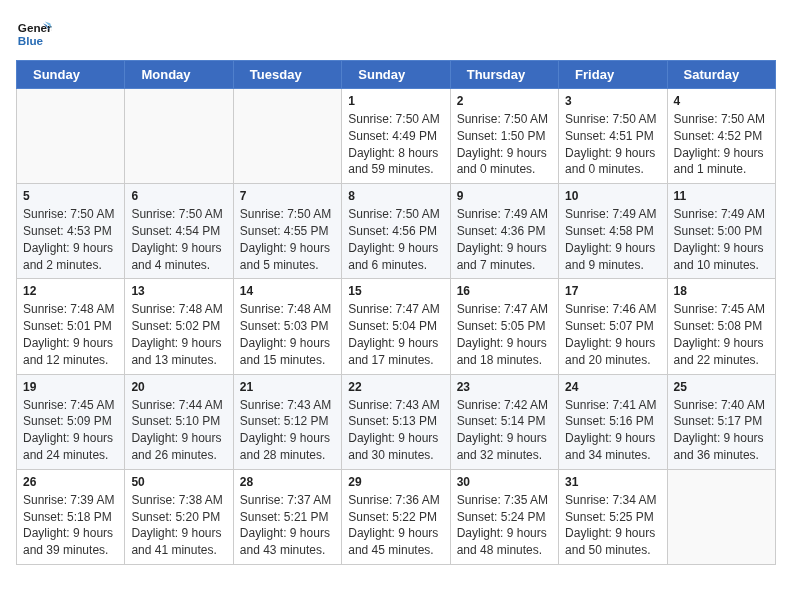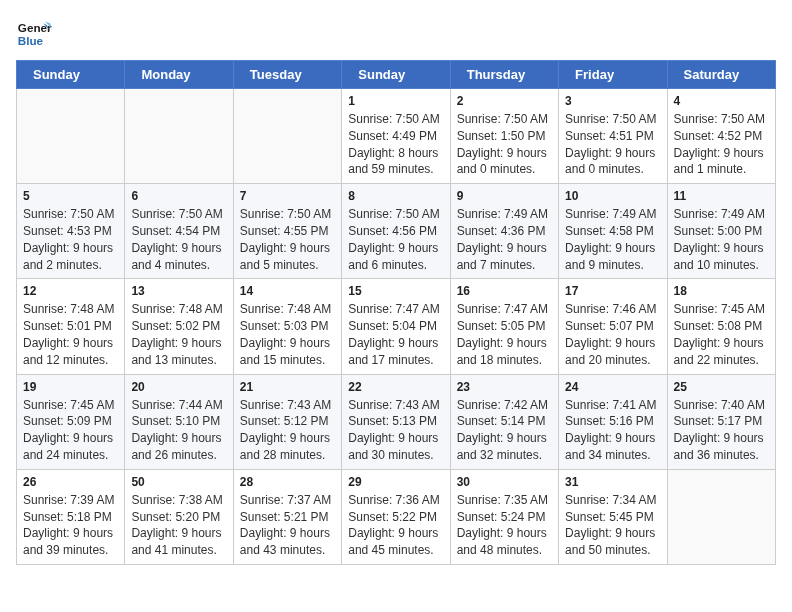--- a/index.html
+++ b/index.html
@@ -298,19 +298,19 @@
         </td>
         <td>
           <span class="day-number">30</span>
           <div class="day-info">Sunrise: 7:35 AM
 Sunset: 5:24 PM
 Daylight: 9 hours and 48 minutes.</div>
         </td>
         <td>
           <span class="day-number">31</span>
           <div class="day-info">Sunrise: 7:34 AM
-Sunset: 5:45 PM
+Sunset: 5:25 PM
 Daylight: 9 hours and 50 minutes.</div>
         </td>
         <td class="empty-cell"></td>
       </tr>
     </tbody>
 </table>
 
 </body></html>

